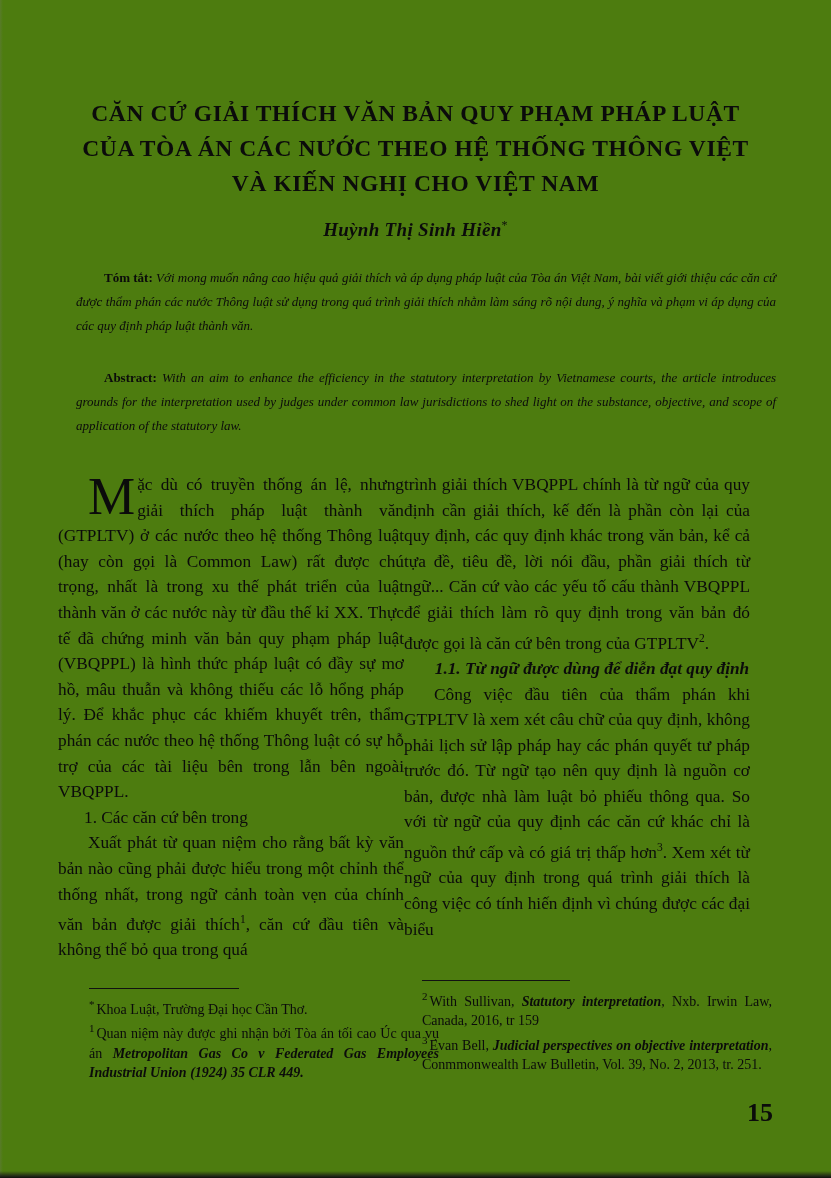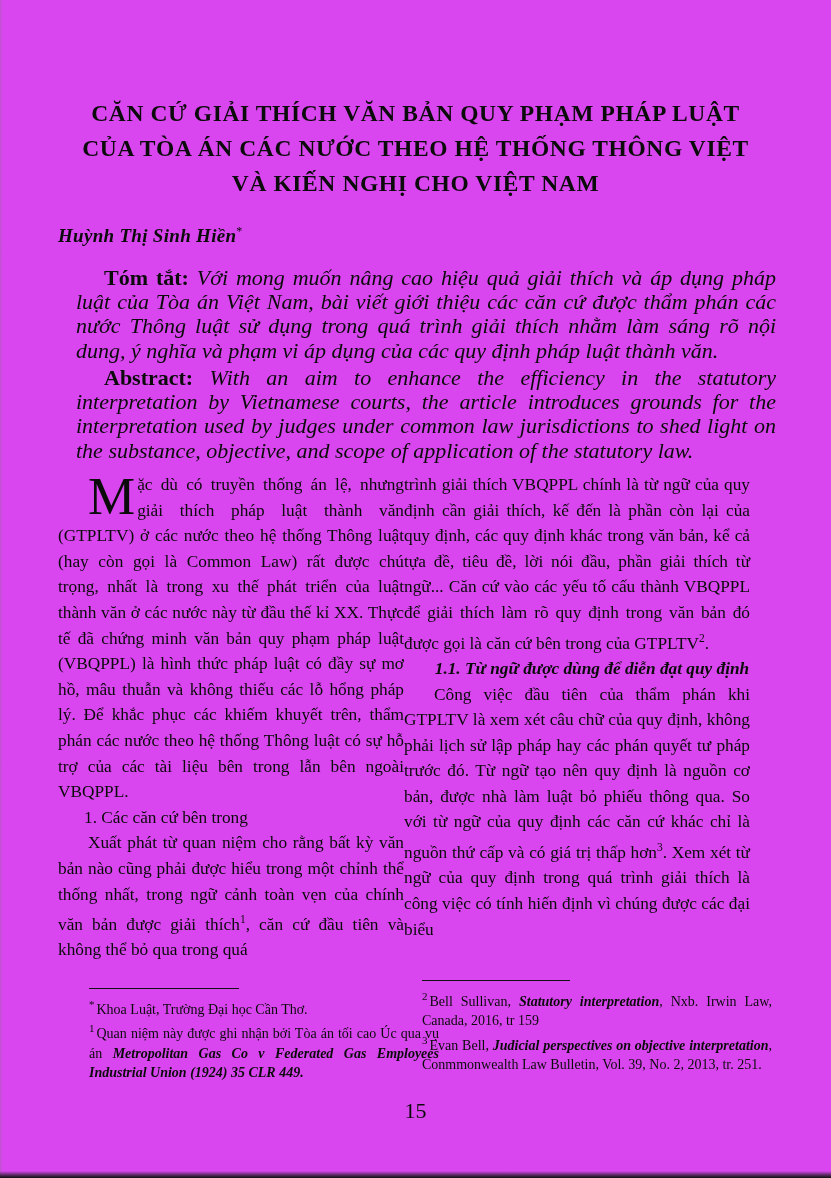--- a/index.html
+++ b/index.html
@@ -16,21 +16,21 @@
     color: #0b0b0b;
     -webkit-font-smoothing: none;
   }
 
   
   #page {
     position: absolute;
     left: 0; top: 0;
     width: 831px;
     height: 1178px;
-    background: #d946ef;
+    background: #4d7c0f;
   }
 
   
   #scan-bottom-edge {
     position: absolute;
     left: 0;
     bottom: 0;
     width: 831px;
     height: 7px;
     background: linear-gradient(to bottom, rgba(40,40,40,0.0) 0%, rgba(25,25,25,0.85) 75%, rgba(10,10,10,0.95) 100%);
@@ -56,42 +56,42 @@
     font-size: 23.5px;
     letter-spacing: 0.6px;
     line-height: 35px;
     white-space: nowrap;
   }
 
   
   #author-line {
     position: absolute;
     left: 58px;
-    top: 224px;
+    top: 218px;
     width: 715px;
-    text-align: left;
+    text-align: center;
     font-weight: bold;
     font-style: italic;
     font-size: 19px;
     letter-spacing: 0.3px;
   }
   #author-line .fn-mark {
     font-size: 12px;
     vertical-align: super;
     font-weight: normal;
     font-style: normal;
   }
 
   
   .abstract {
     position: absolute;
     left: 76px;
     width: 700px;
     font-style: italic;
-    font-size: 22px;
+    font-size: 13px;
     line-height: 24.2px;
     text-align: justify;
     text-justify: inter-word;
   }
   .abstract .lead {
     font-weight: bold;
     font-style: normal;
   }
   .abstract .indent { display: inline-block; width: 28px; }
   #abstract-vi { top: 266px; }
@@ -168,23 +168,23 @@
   .footnotes p { margin: 0; }
   .footnotes .marker { font-size: 11px; vertical-align: super; padding-right: 2px; }
   .footnotes i { font-style: italic; font-weight: bold; }
 
   
   #page-number {
     position: absolute;
     left: 58px;
     top: 1098px;
     width: 715px;
-    text-align: center;
-    font-size: 22px;
-    font-weight: normal;
+    text-align: right;
+    font-size: 26px;
+    font-weight: bold;
   }
 </style>
 </head>
 <body>
 
 <div id="page">
 
   <div id="scan-left-edge"></div>
 
   <div id="title-block">
@@ -220,21 +220,21 @@
   </div>
 
   <div class="footnotes" id="footnotes-left">
     <div class="fn-rule"></div>
     <p><span class="marker">*</span><span>Khoa Luật, Trường Đại học Cần Thơ.</span></p>
     <p><span class="marker">1</span><span>Quan niệm này được ghi nhận bởi Tòa án tối cao Úc qua vụ án </span><i>Metropolitan Gas Co v Federated Gas Employees Industrial Union (1924) 35 CLR 449.</i><span></span></p>
   </div>
 
   <div class="footnotes" id="footnotes-right">
     <div class="fn-rule"></div>
-    <p><span class="marker">2</span><span>Bell Sullivan, </span><i>Statutory interpretation</i><span>, Nxb. Irwin Law, Canada, 2016, tr 159</span></p>
+    <p><span class="marker">2</span><span>With Sullivan, </span><i>Statutory interpretation</i><span>, Nxb. Irwin Law, Canada, 2016, tr 159</span></p>
     <p><span class="marker">3</span><span>Evan Bell, </span><i>Judicial perspectives on objective interpretation</i><span>, Conmmonwealth Law Bulletin, Vol. 39, No. 2, 2013, tr. 251.</span></p>
   </div>
 
   <div id="page-number">15</div>
 
   <div id="scan-bottom-edge"></div>
 
 </div>
 
 </body></html>

